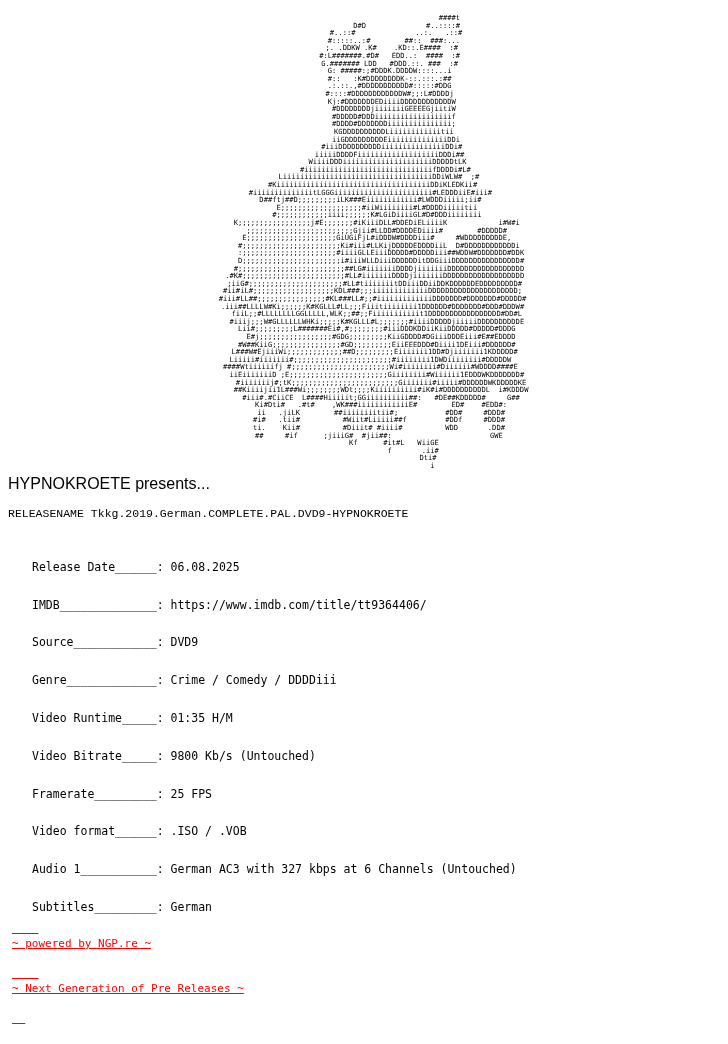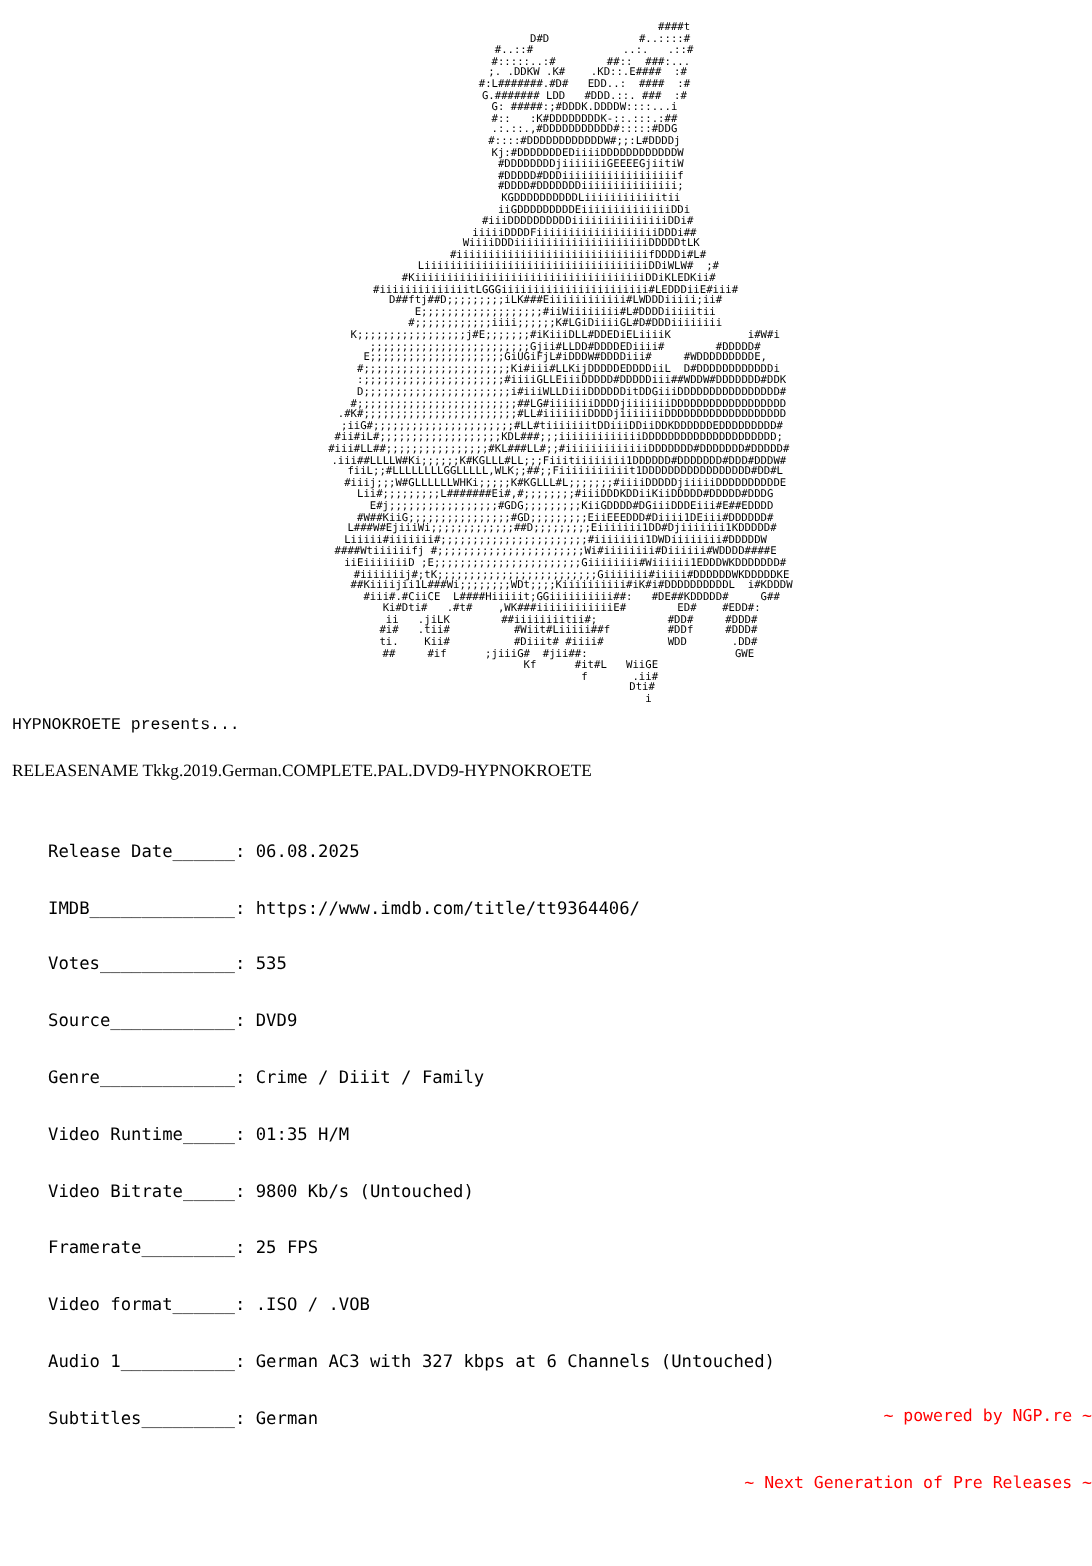--- a/index.html
+++ b/index.html
@@ -27,28 +27,28 @@
     line-height: 7.6px;
     letter-spacing: 0px;
     white-space: pre;
     color: #000000;
     text-align: center;
   }
   .info-block {
     padding: 6px 8px 0 8px;
   }
   .presents {
-    font-family: Liberation Mono, monospace;
-    font-size: 11px;
+    font-family: Liberation Sans, sans-serif;
+    font-size: 16px;
     line-height: 16px;
     margin: 0 0 14px 0;
     white-space: pre;
   }
   .relname {
-    font-family: Liberation Serif, serif;
+    font-family: Liberation Mono, monospace;
     font-size: 11.5px;
     line-height: 16px;
     margin: 4px 0 14px 0;
     white-space: pre;
   }
   .fields {
     font-family: "DejaVu Sans Mono", monospace;
     font-size: 11.5px;
     line-height: 12.6px;
     white-space: pre;
@@ -58,29 +58,30 @@
     padding-left: 24px;
   }
   .field-label {
     display: inline;
   }
   .field-value {
     display: inline;
   }
   .footer {
     position: absolute;
-    left: 0;
+    left: 12px;
     right: 0;
     bottom: 18px;
-    text-align: right;
+    text-align: left;
     color: #ff0000;
     font-family: "DejaVu Sans Mono", monospace;
     font-size: 11px;
     line-height: 15px;
     white-space: pre;
+    text-decoration: underline;
   }
 </style>
 </head>
 <body>
 
 <div class="page">
 
   <pre class="ascii-art">                                        ####t
                     D#D              #..::::#
                #..::#              ..:.   .::#
@@ -142,23 +143,22 @@
                               Dti#
                                 i</pre>
 
   <div class="info-block">
     <div class="presents">HYPNOKROETE presents...</div>
     <div class="relname"><span>RELEASENAME</span> <span>Tkkg.2019.German.COMPLETE.PAL.DVD9-HYPNOKROETE</span></div>
 
     <div class="fields">
       <div class="field-row"><span class="field-label">Release Date______</span>: <span class="field-value">06.08.2025</span></div>
       <div class="field-row"><span class="field-label">IMDB______________</span>: <span class="field-value">https://www.imdb.com/title/tt9364406/</span></div>
-      <div class="field-row"><span class="field-label">Votes_____________</span>: <span class="field-value">535</span></div>
       <div class="field-row"><span class="field-label">Source____________</span>: <span class="field-value">DVD9</span></div>
-      <div class="field-row"><span class="field-label">Genre_____________</span>: <span class="field-value">Crime / Diiit / Family</span></div>
+      <div class="field-row"><span class="field-label">Genre_____________</span>: <span class="field-value">Crime / Comedy / DDDDiii</span></div>
       <div class="field-row"><span class="field-label">Video Runtime_____</span>: <span class="field-value">01:35 H/M</span></div>
       <div class="field-row"><span class="field-label">Video Bitrate_____</span>: <span class="field-value">9800 Kb/s (Untouched)</span></div>
       <div class="field-row"><span class="field-label">Framerate_________</span>: <span class="field-value">25 FPS</span></div>
       <div class="field-row"><span class="field-label">Video format______</span>: <span class="field-value">.ISO / .VOB</span></div>
       <div class="field-row"><span class="field-label">Audio 1___________</span>: <span class="field-value">German AC3 with 327 kbps at 6 Channels (Untouched)</span></div>
       <div class="field-row"><span class="field-label">Subtitles_________</span>: <span class="field-value">German</span></div>
       
     </div>
   </div>
 

